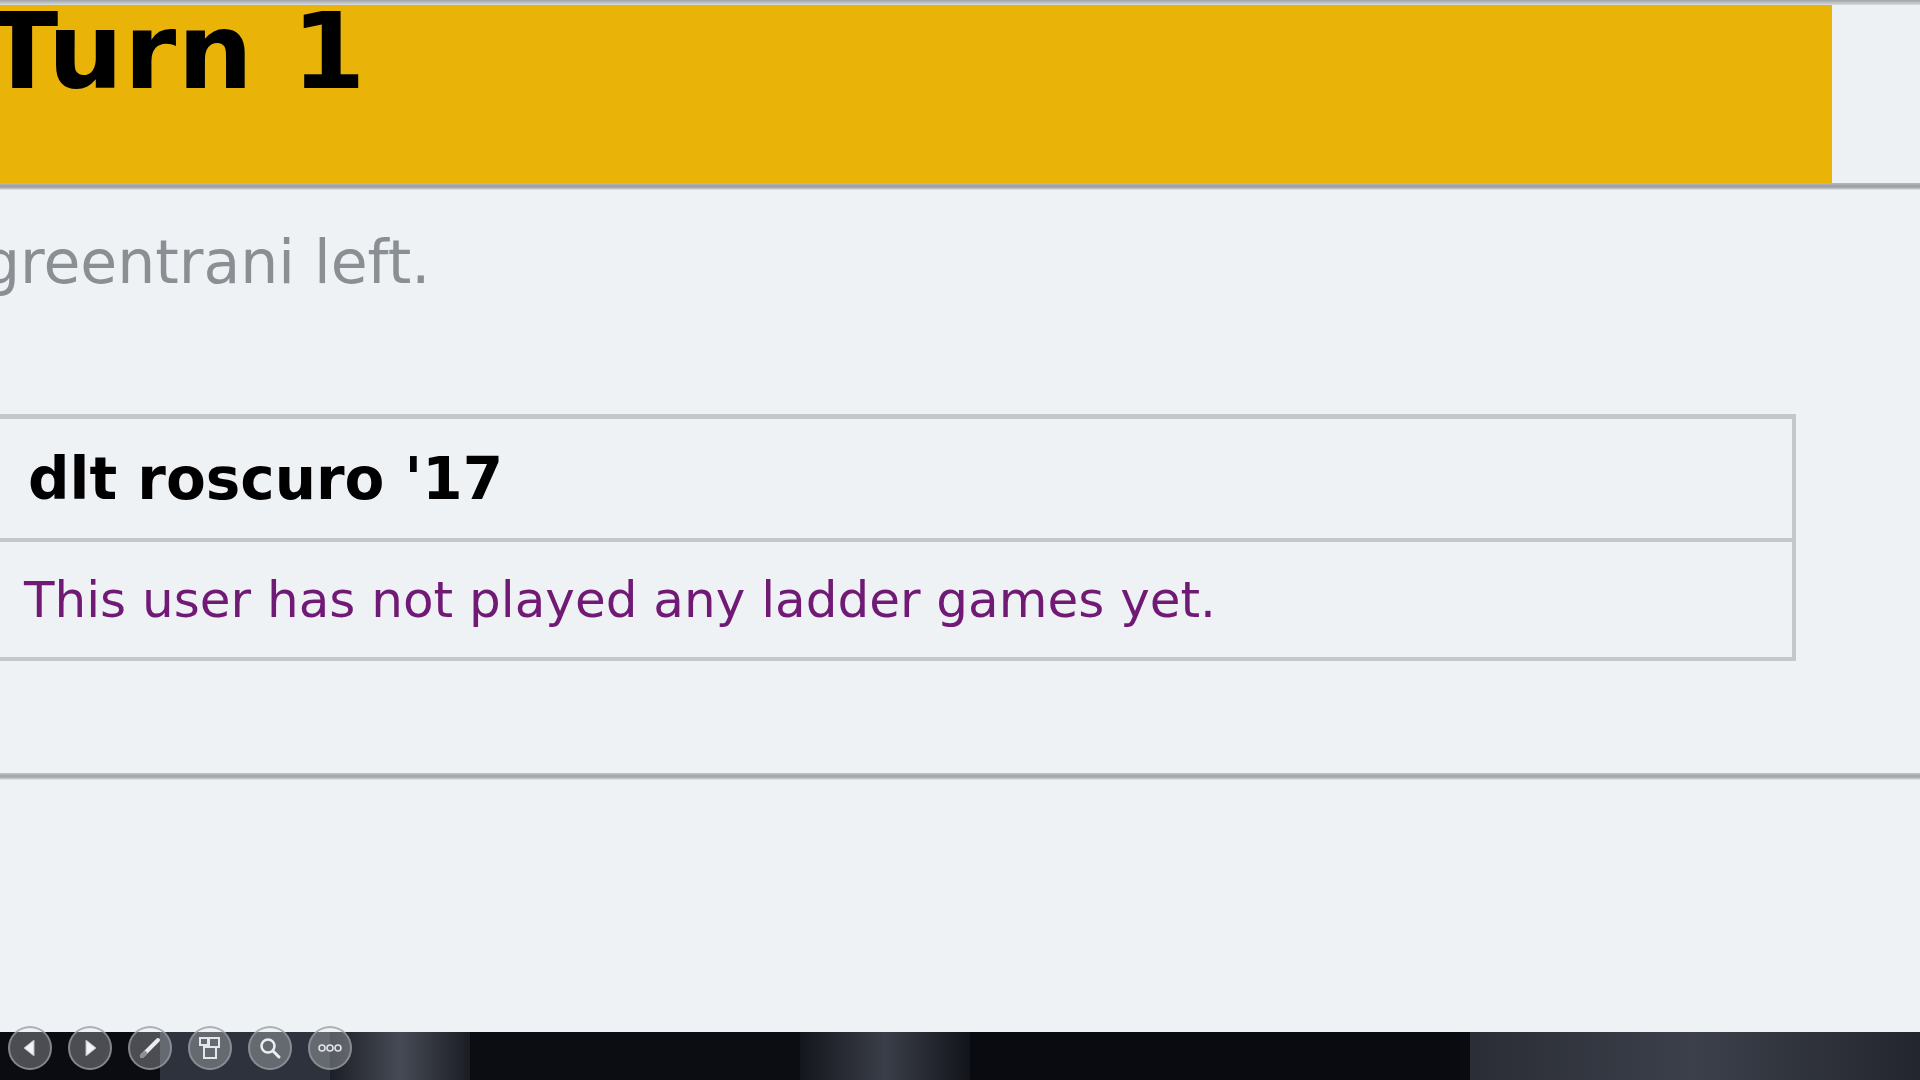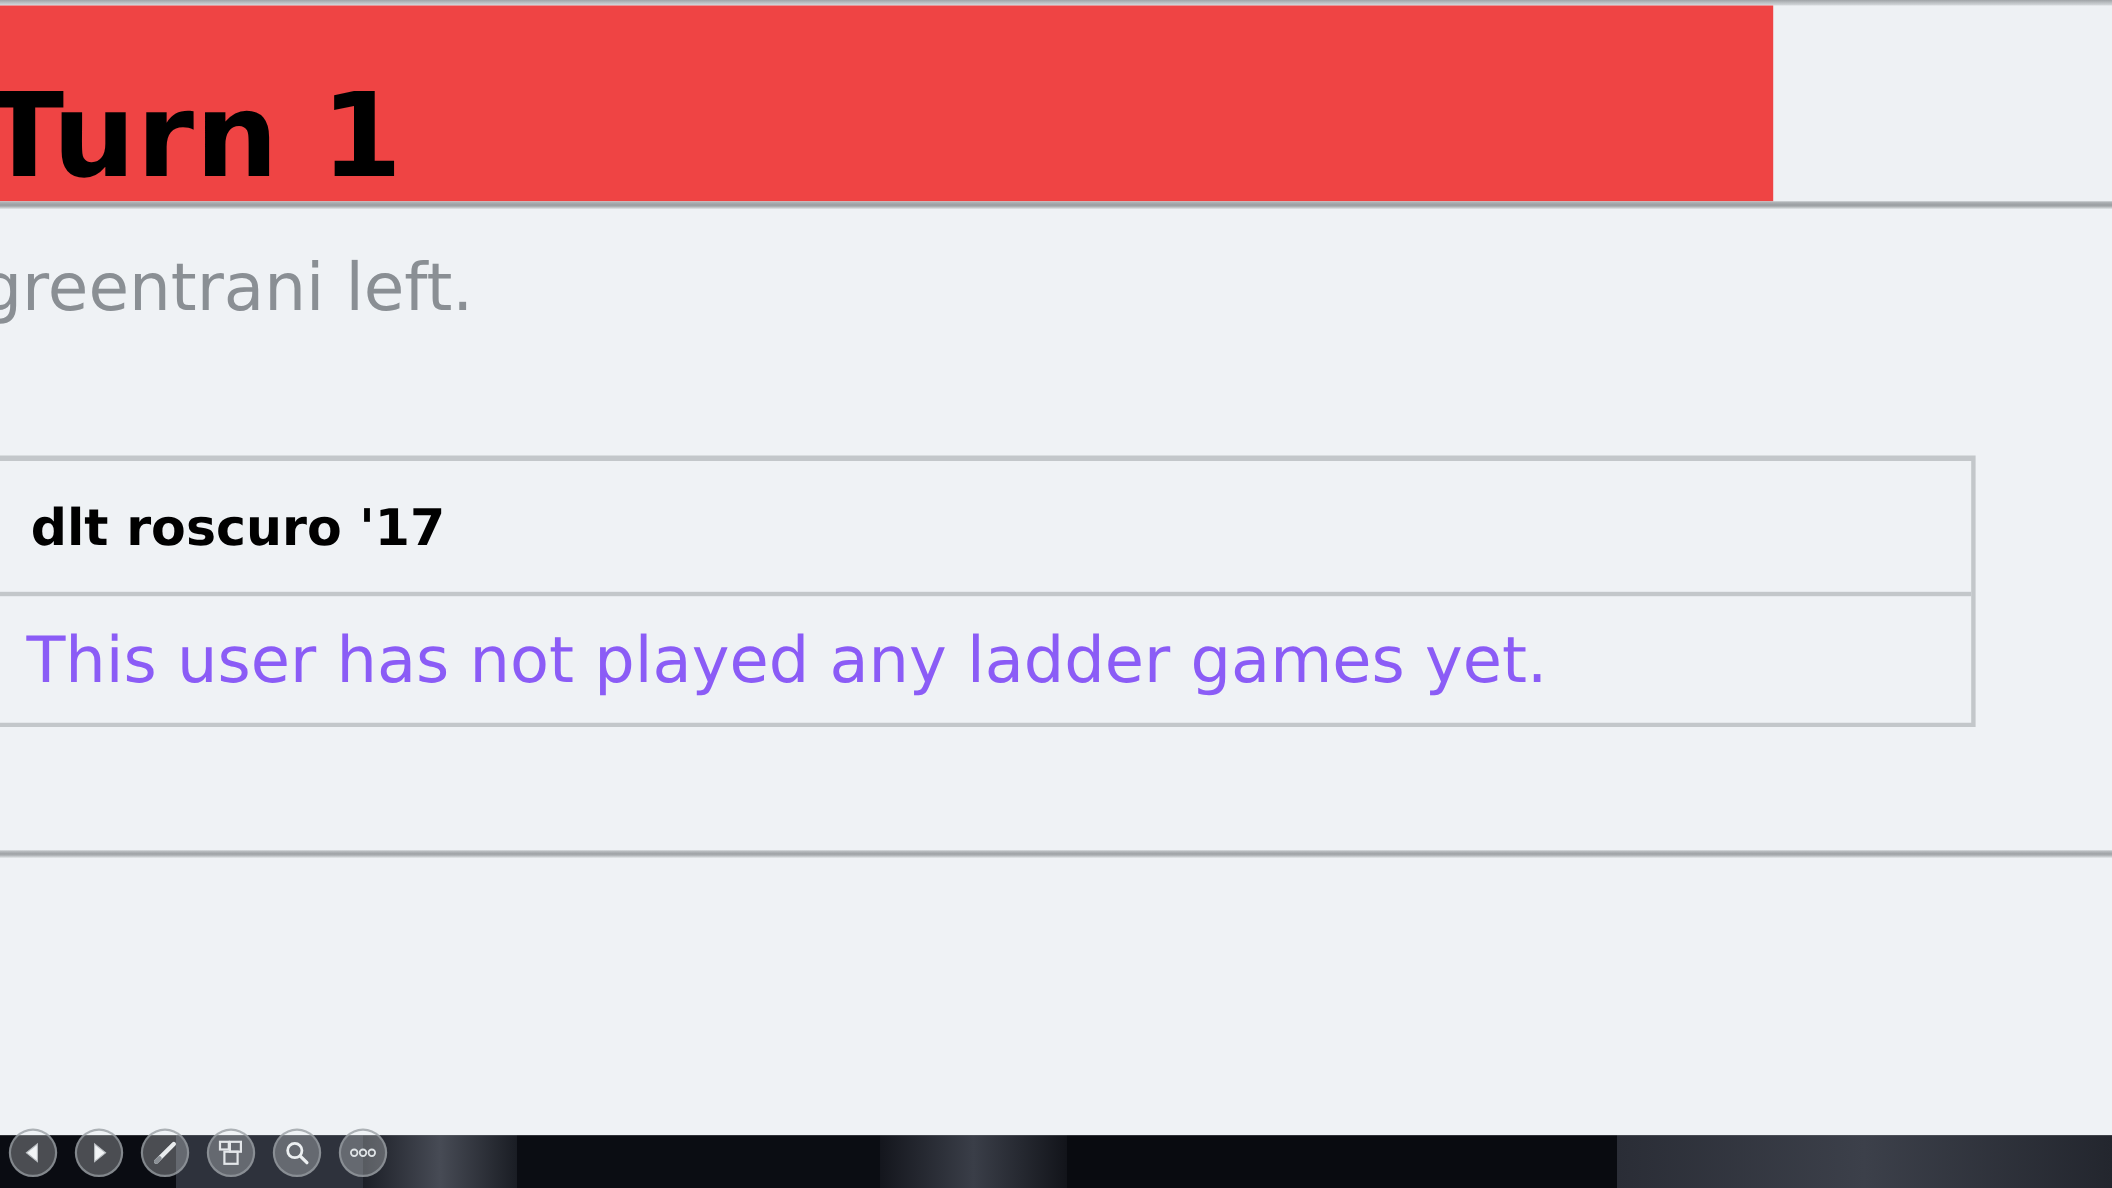--- a/index.html
+++ b/index.html
@@ -11,23 +11,23 @@
   #root { position:relative; width:1920px; height:1080px; }
 
   
   .top-hairline{
     position:absolute; left:0; top:0; width:1920px; height:5px;
     background:linear-gradient(to bottom,#9fa3a6 0%,#b9bdc0 45%,#d6dadd 100%);
   }
 
   
   .turn-bar{
-    position:absolute; left:0; top:5px; width:1612px; height:178px;
-    background:#ef4444;
-    display:flex; align-items:flex-end;
+    position:absolute; left:0; top:5px; width:1832px; height:178px;
+    background:#eab308;
+    display:flex; align-items:flex-start;
   }
   .turn-bar .turn-title{
     font-weight:bold;
     font-size:106px;
     line-height:1;
     color:#000;
     letter-spacing:1px;
     margin-left:-14px;
     white-space:nowrap;
     transform:translateY(-6px);
@@ -65,24 +65,24 @@
     padding-left:28px;
     white-space:nowrap;
   }
   .user-card .row.divider-top{
     border-top:4px solid #c3c7ca;
   }
   .user-card .label-user{
     font-size:58px; color:#15181a; font-weight:normal;
   }
   .user-card .value-user{
-    font-size:46px; color:#000; font-weight:bold; margin-left:18px;
+    font-size:58px; color:#000; font-weight:bold; margin-left:18px;
   }
   .user-card .ladder-note{
-    font-size:58px; color:#8b5cf6; padding-left:14px;
+    font-size:50px; color:#701a75; padding-left:14px;
   }
 
   
   .input-rule{
     position:absolute; left:0; top:773px; width:1920px; height:7px;
     background:linear-gradient(to bottom,#c2c6c9 0%,#a2a6a9 40%,#a6aaad 60%,#e6eaec 100%);
   }
 
   
   .input-row{

